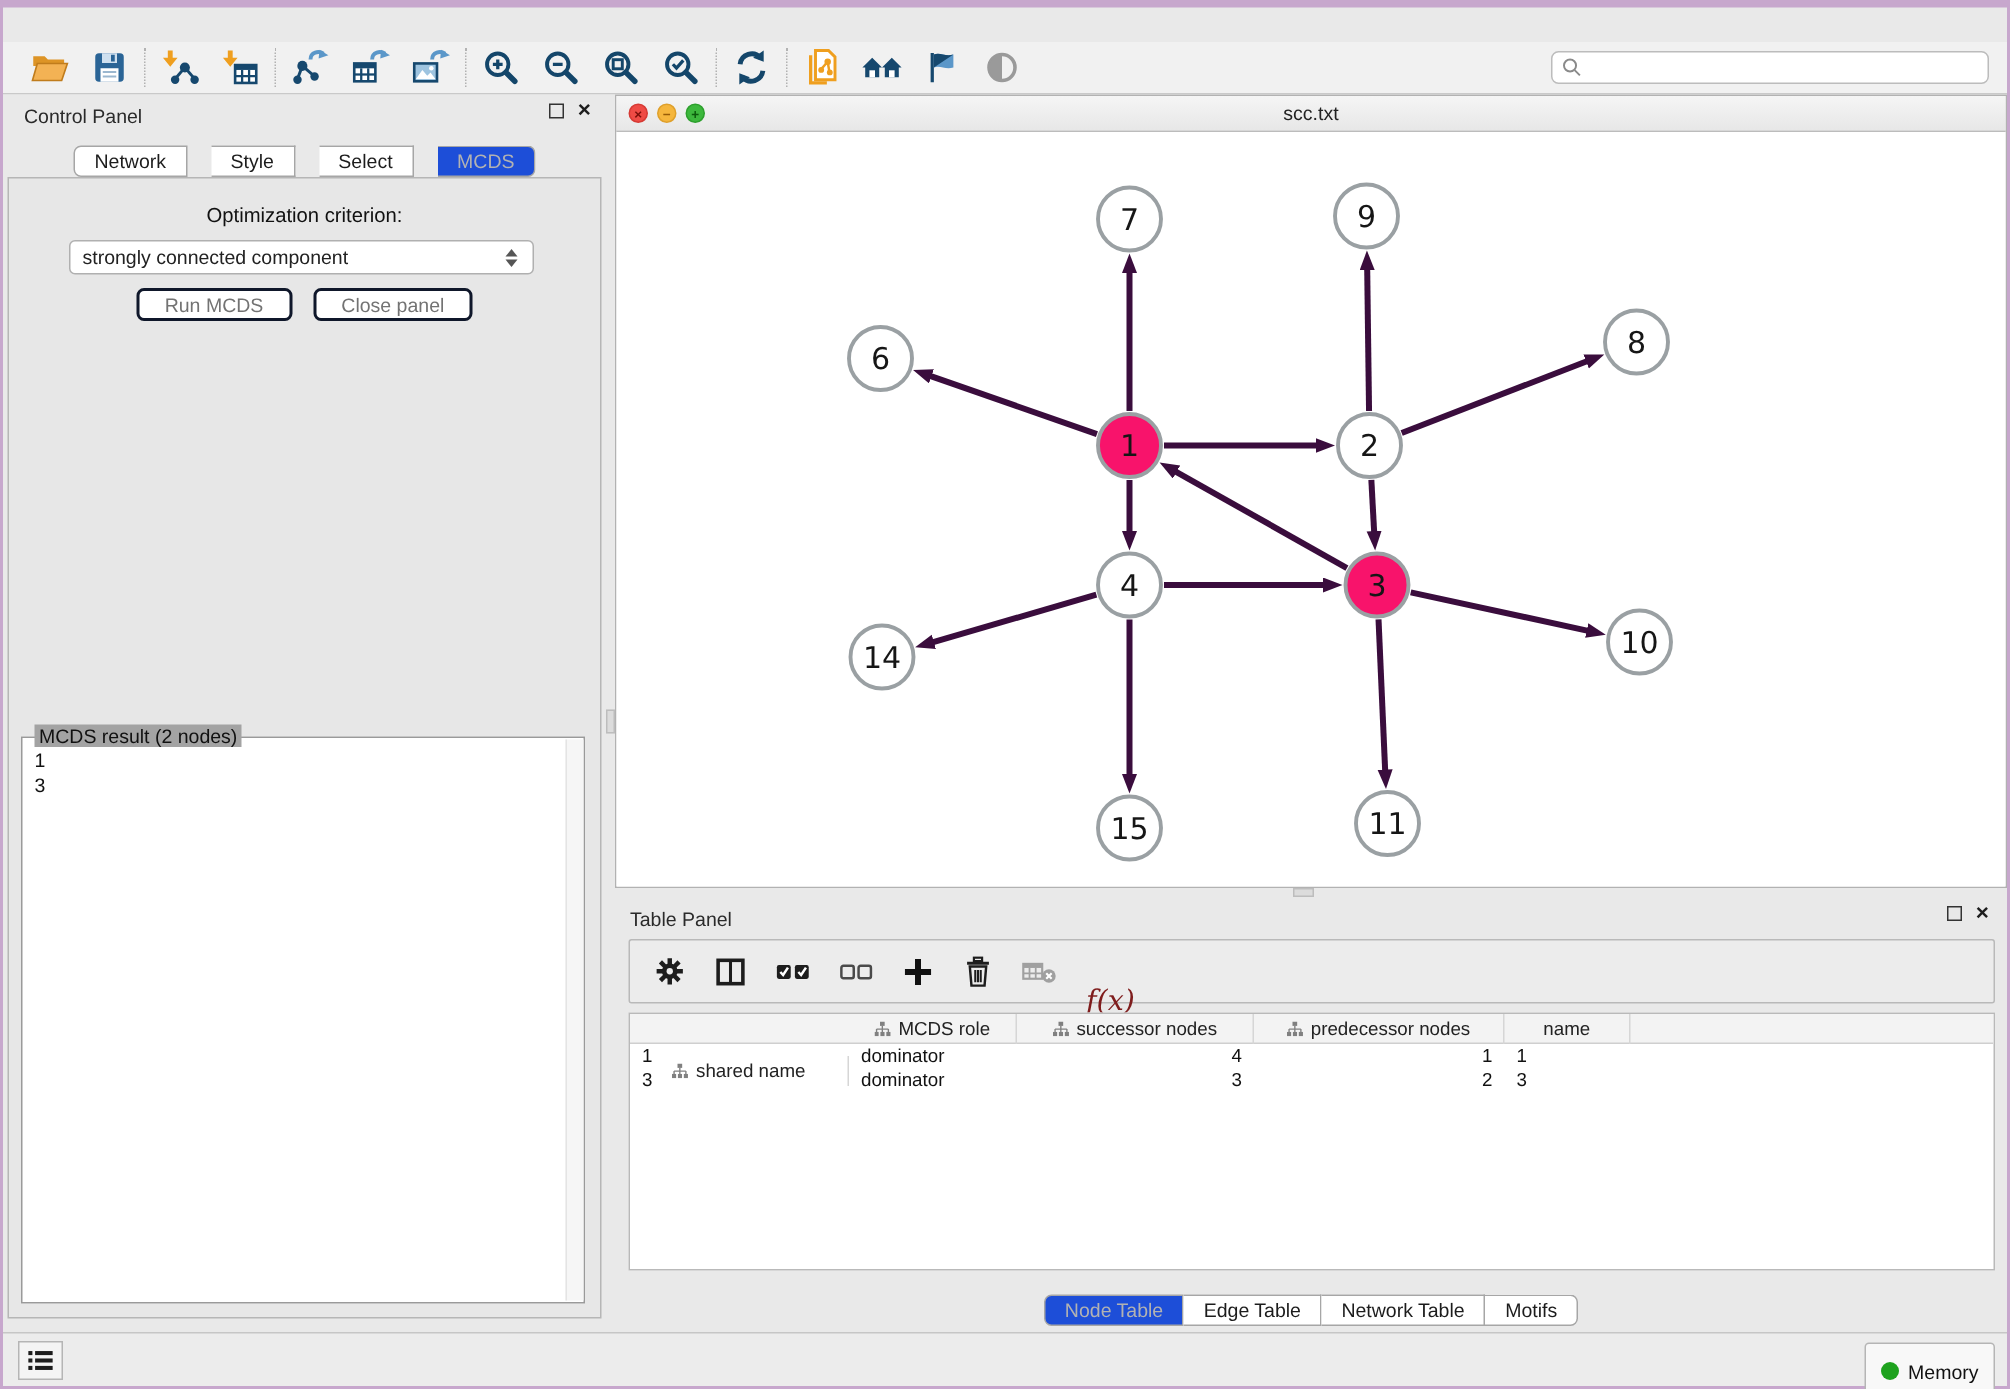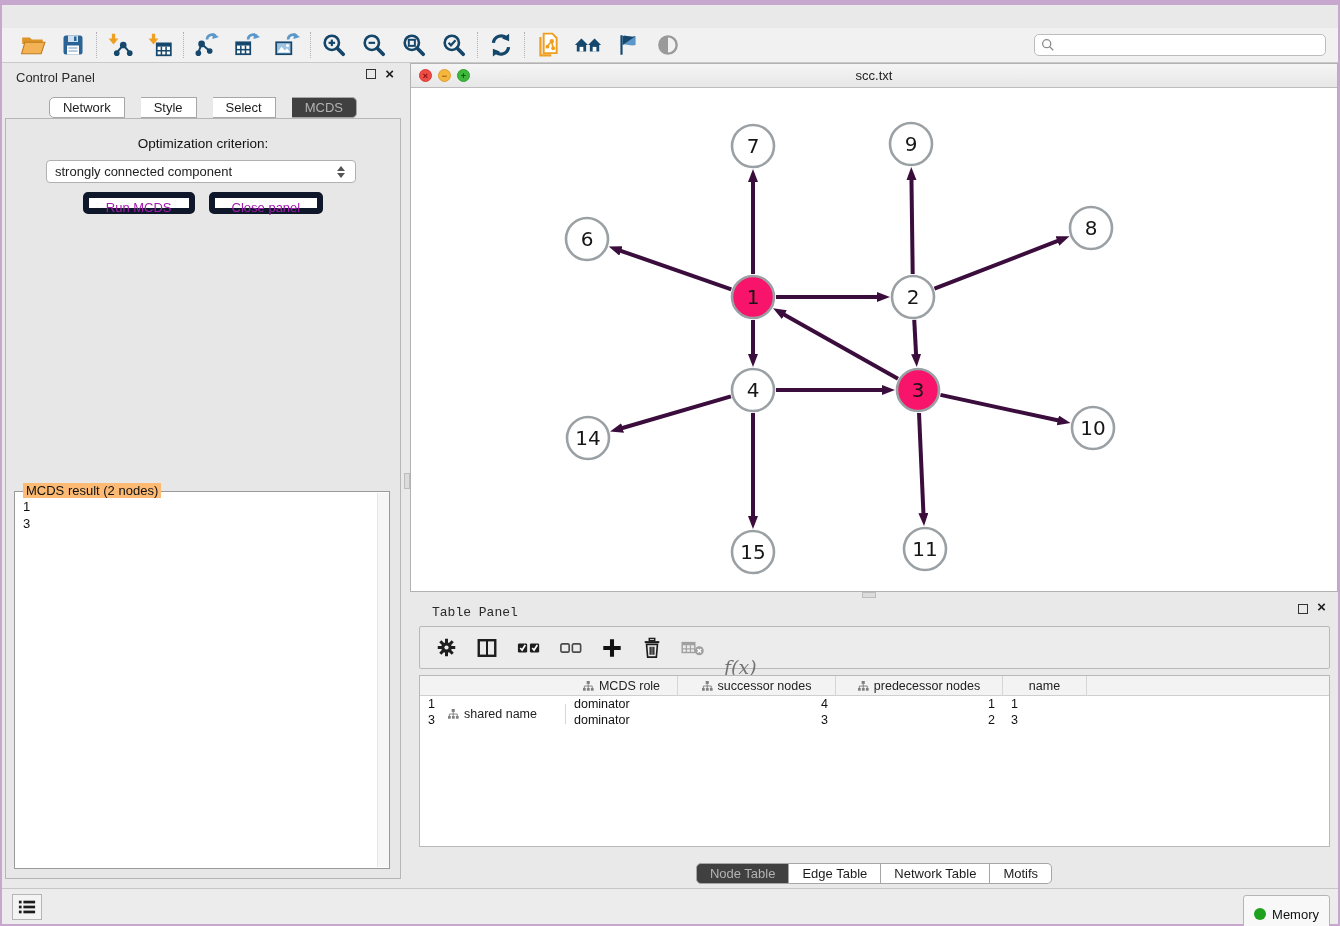--- a/index.html
+++ b/index.html
@@ -40,38 +40,38 @@
   .panel-btns { position:absolute; right:10px; top:6px; display:flex; align-items:center; gap:9px; }
   .float-ico { width:10px; height:10px; border:1.5px solid #333; background:transparent; }
   .close-ico { font-size:15px; font-weight:900; color:#1d1d1d; line-height:10px; }
 
   .tabs-row { display:flex; justify-content:center; }
   .cp-tabs { position:absolute; left:0; right:0; top:34px;gap:16px; }
   .tab { height:21px; line-height:19px; padding:0 13px; background:#fff; border:1px solid #a6a6a6;
     border-left:none; font-size:13px; color:#1c1c1c; }
   .tab:first-child { border-left:1px solid #a6a6a6; border-radius:5px 0 0 5px; }
   .tab:last-child { border-radius:0 5px 5px 0; }
-  .tab.selected { background:#404040; color:#b2b2b2;text-align:center; }
+  .tab.selected { background:#1d4ed8; color:#b2b2b2;text-align:center; }
 
   .cp-content { position:absolute; left:3px; right:3px; top:55px; bottom:9px;
     border:1px solid #b6b6b6; background:#e7e7e7; }
   .opt-label { position:absolute; left:0; right:0; top:17px; text-align:center; font-size:13.5px; color:#111; }
   .dropdown { position:absolute; left:40px; right:44px; top:41px; height:23px; background:#fff;
     border:1px solid #b0b0b0; border-radius:4px; display:flex; align-items:center; padding:0 8px; font-size:13px; }
   .dd-stepper { margin-left:auto; display:flex; flex-direction:column; gap:2px; padding-right:2px; }
   .dd-stepper i { width:0; height:0; border-left:4px solid transparent; border-right:4px solid transparent; }
   .dd-up { border-bottom:5px solid #555; }
   .dd-down { border-top:5px solid #555; }
   .btn-row { position:absolute; left:0; right:0; top:73px; display:flex; justify-content:center; gap:14px; }
-  .pushbtn { height:22px; line-height:20px; padding:0 17px; background:#fff; border:6px solid #0f172a;
-    border-radius:5px; font-size:13px; color:#a21caf; }
+  .pushbtn { height:22px; line-height:20px; padding:0 17px; background:#fff; border:2px solid #0f172a;
+    border-radius:5px; font-size:13px; color:#737373; }
 
   .mcds-box { position:absolute; left:8px; right:10px; top:372px; height:378px;
     border:1px solid #9a9a9a; background:#fff; }
-  .mcds-legend { position:absolute; left:8px; top:-9px; background:#fdba74; padding:0 3px;
+  .mcds-legend { position:absolute; left:8px; top:-9px; background:#a3a3a3; padding:0 3px;
     font-size:13px; color:#111; }
   .mcds-lines { position:absolute; left:0; top:2px; right:13px; bottom:0; padding:4px 8px;
     font-size:13px; line-height:17px; white-space:pre; color:#111; }
   .mcds-scroll { position:absolute; right:0; top:1px; bottom:1px; width:12px; background:#f6f6f6;
     border-left:1px solid #e4e4e4; }
 
   
   .net-window { position:absolute; left:0; top:0; right:0; height:529px; border:1px solid #b2b2b2;
     background:#fff; }
   .net-titlebar { position:absolute; left:0; top:0; right:0; height:24px;
@@ -85,25 +85,25 @@
   .net-title { position:absolute; left:0; right:0; top:4px; text-align:center; font-size:13px; color:#222; }
   .net-canvas { position:absolute; left:0; top:24px; right:0; bottom:0; background:#fff; }
   .net-canvas svg { display:block; }
 
   .h-splitter { position:absolute; left:0; top:529px; right:0; height:6px; background:#e9e9e9; }
   .h-grip { position:absolute; left:452px; top:0; width:14px; height:6px; background:#dcdcdc;
     border:1px solid #bdbdbd; }
 
   
   .table-panel { position:absolute; left:0; top:535px; right:0; bottom:0; background:#e9e9e9; }
-  .tp-header { position:absolute; left:12px; top:0; right:0; height:26px;font-family:Liberation Mono, monospace; }
+  .tp-header { position:absolute; left:0; top:0; right:0; height:26px; }
   .tp-toolbar { position:absolute; left:9px; right:8px; top:28px; height:43px; background:#ececec;
     border:1px solid #b9b9b9; border-radius:2px; display:flex; align-items:center; gap:19px; padding:0 16px; }
   .tico { display:flex; align-items:center; justify-content:center; }
-  .fx { font-family:"DejaVu Serif","Liberation Serif",serif; font-style:italic; font-size:19px; color:#737373;margin-top:39px; }
+  .fx { font-family:"DejaVu Serif","Liberation Serif",serif; font-style:italic; font-size:19px; color:#7f1d1d;margin-top:39px; }
 
   .tp-table { position:absolute; left:9px; right:8px; top:77px; height:172px; background:#fff;
     border:1px solid #b9b9b9; overflow:hidden; }
   .thead { display:flex; height:20px; background:#f3f3f3; border-bottom:1px solid #cfcfcf; }
   .th { display:flex; align-items:center; justify-content:center; gap:5px; font-size:12.5px; color:#222;
     border-right:1px solid #d6d6d6; height:20px; }
   .trow { display:flex; height:16px; align-items:center; }
   .td { font-size:12.5px; color:#111; padding:0 8px; height:16px; line-height:16px; }
 
   .tp-tabs { position:absolute; left:0; right:0; bottom:4px; }

